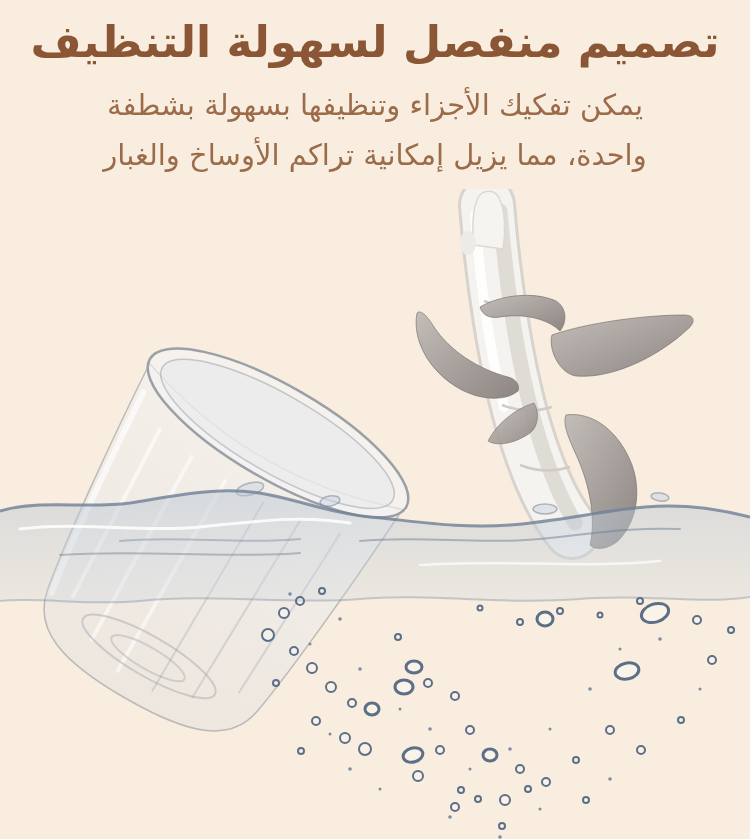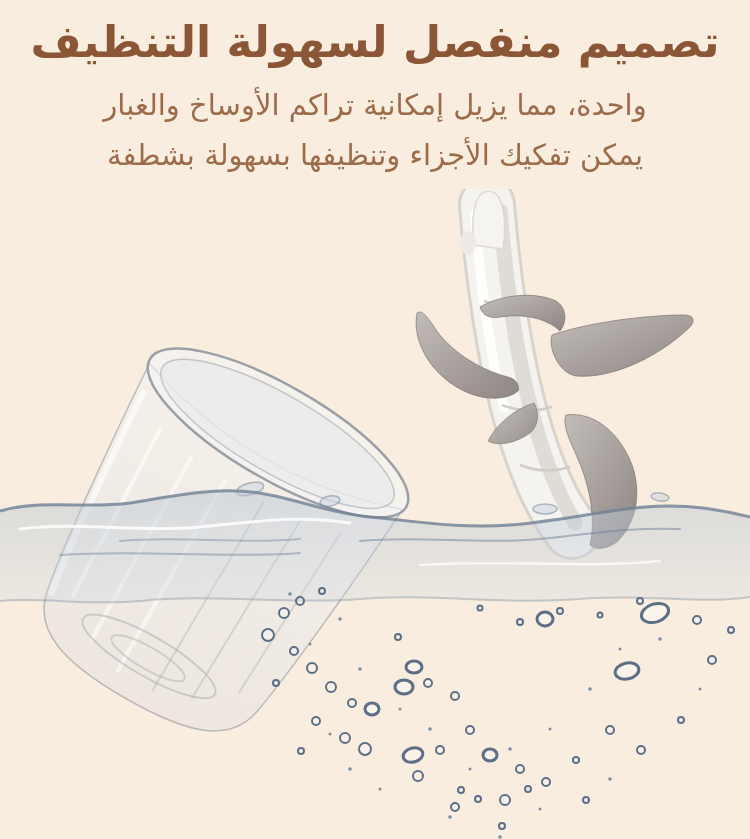--- a/index.html
+++ b/index.html
@@ -49,22 +49,22 @@
   }
 </style>
 </head>
 <body>
 
 <div class="page">
 
   <div class="header">
     <h1 class="title">تصميم منفصل لسهولة التنظيف</h1>
     <div class="subtitle">
+      <div>يمكن تفكيك الأجزاء وتنظيفها بسهولة بشطفة</div>
       <div>واحدة، مما يزيل إمكانية تراكم الأوساخ والغبار</div>
-      <div>يمكن تفكيك الأجزاء وتنظيفها بسهولة بشطفة</div>
     </div>
   </div>
 
   <svg class="illustration" viewBox="0 0 750 650" xmlns="http://www.w3.org/2000/svg">
     <defs>
       <linearGradient id="bladeGrad" x1="0" y1="0" x2="1" y2="1">
         <stop offset="0" stop-color="#c3bdba"></stop>
         <stop offset="1" stop-color="#8d8683"></stop>
       </linearGradient>
       <linearGradient id="bowlGrad" x1="0" y1="0" x2="0" y2="1">

